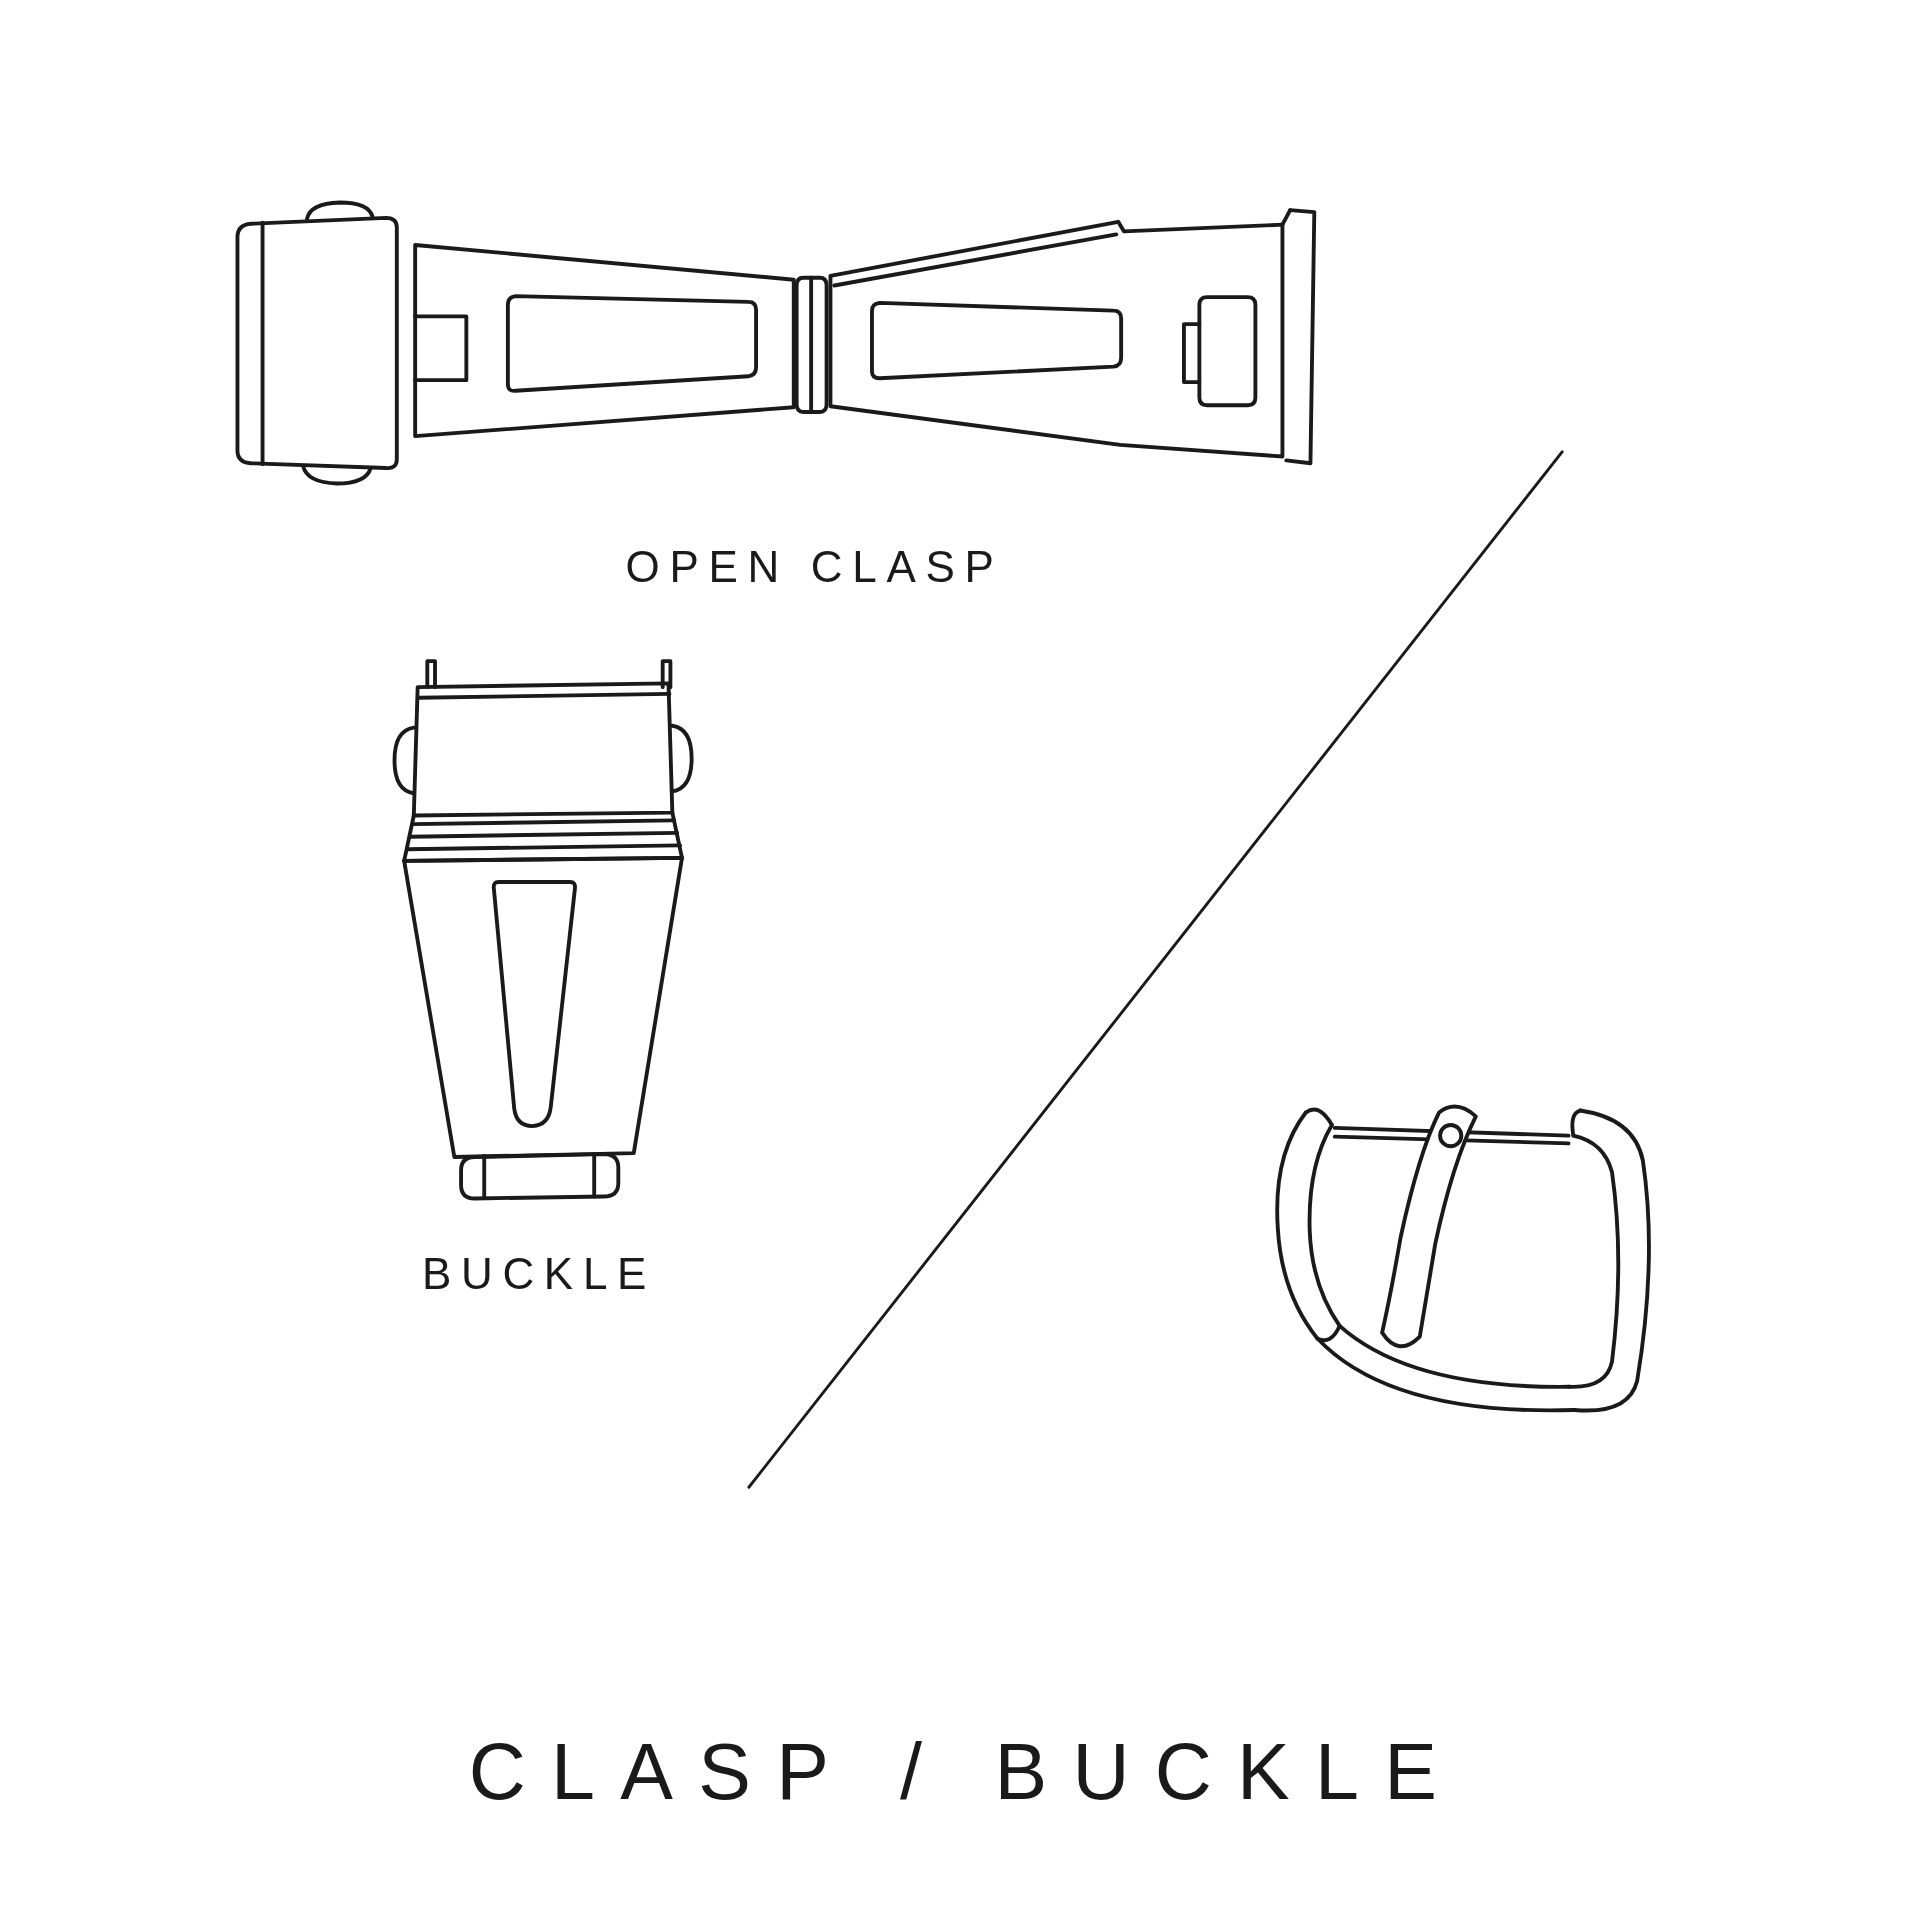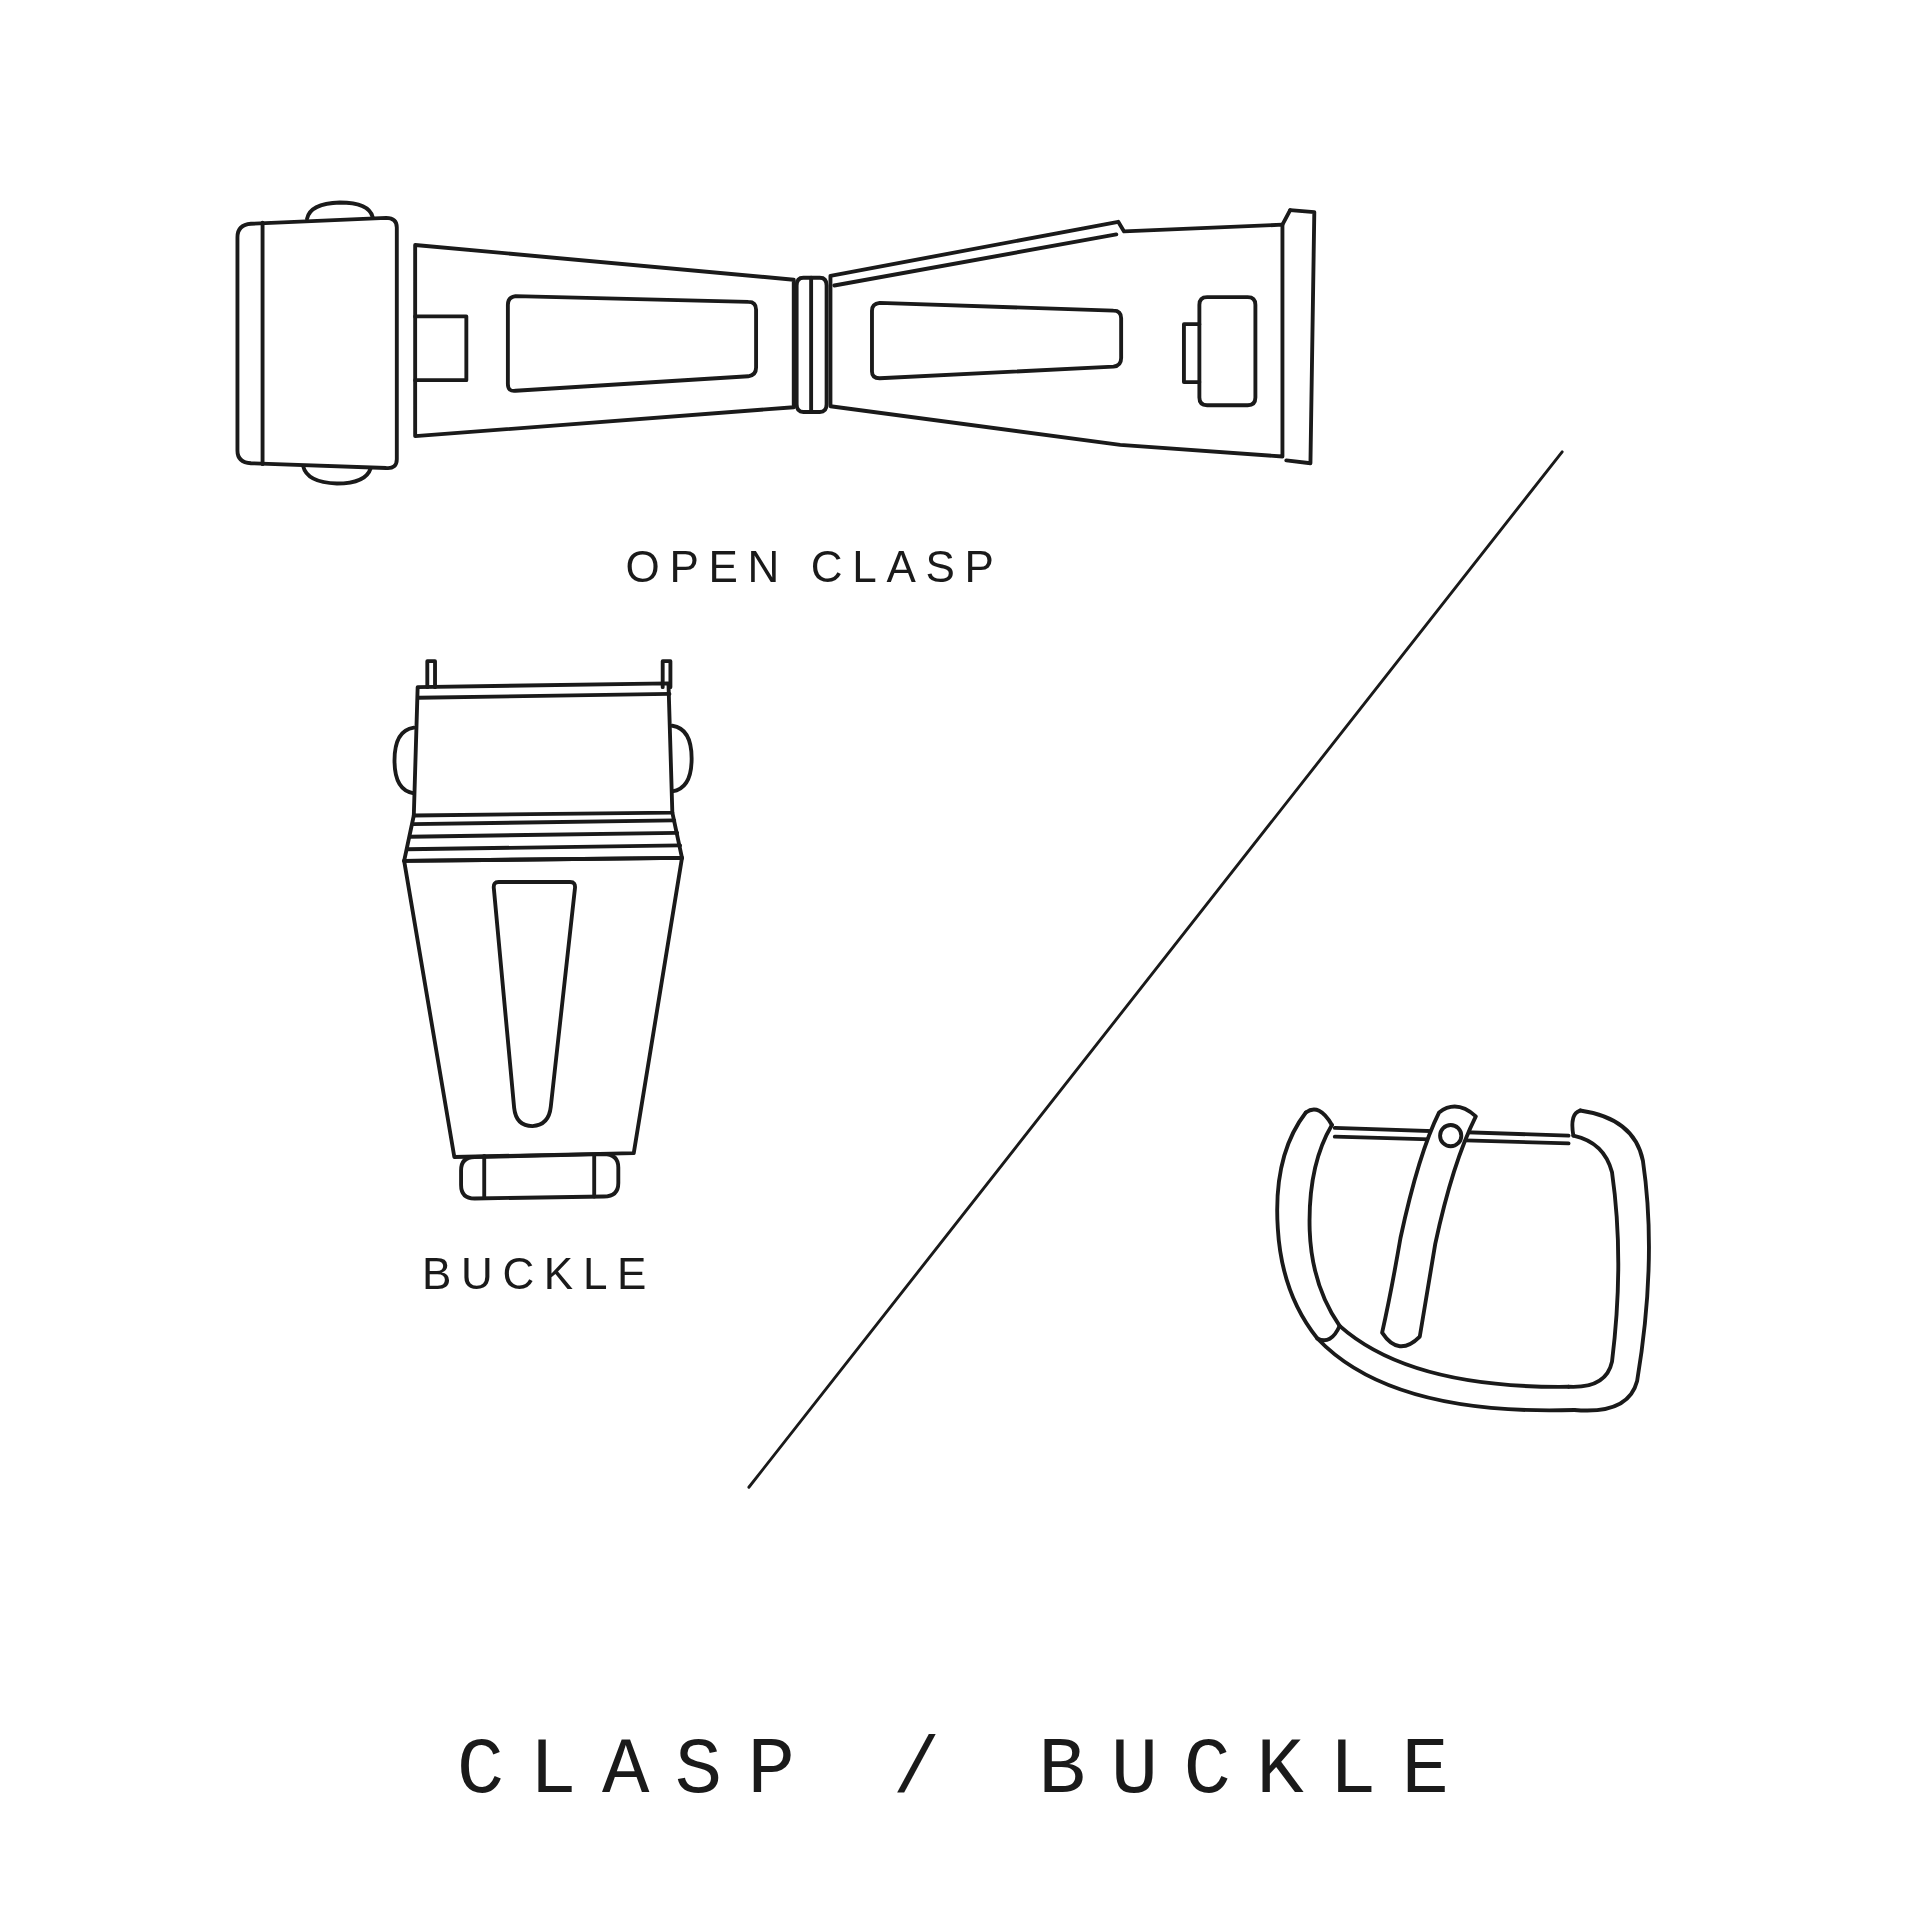--- a/index.html
+++ b/index.html
@@ -51,21 +51,20 @@
     position: absolute;
     left: 0;
     top: 1726px;
     width: 1931px;
     color: var(--ink);
     font-weight: 300;
     font-size: 79px;
     letter-spacing: 0.32em;
     text-align: center;
     white-space: nowrap;
-    font-family: Liberation Mono, monospace;
   }
   .open-clasp-fig  { left: 222px;  top: 183px;  width: 1101px; height: 319px; }
   .closed-clasp-fig{ left: 381px;  top: 658px;  width: 328px;  height: 560px; }
   .buckle-fig      { left: 1244px; top: 1093px; width: 425px;  height: 348px; }
   .divider-fig     { left: 743px;  top: 446px;  width: 826px;  height: 1048px; }
   .open-clasp-caption { left: 525px; top: 542px;  width: 579px; }
   .closed-caption     { left: 346px; top: 1249px; width: 386px; }
 </style>
 </head>
 <body>

